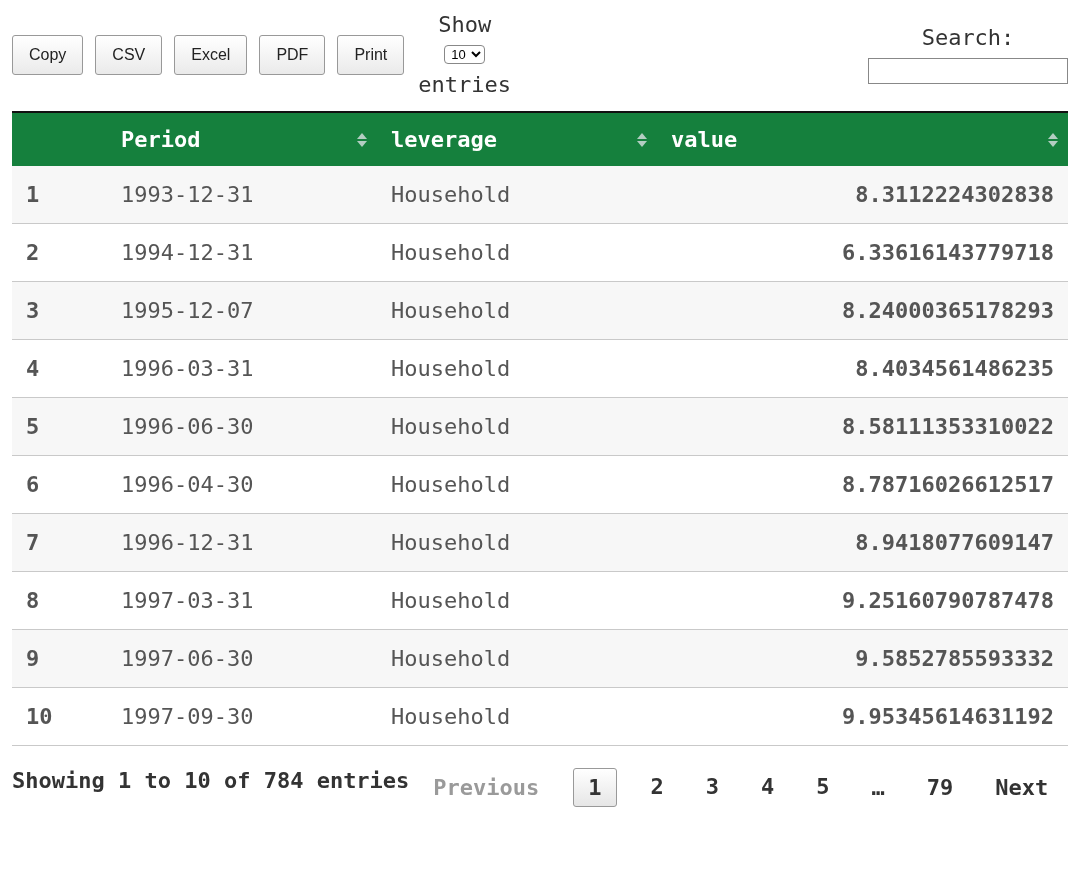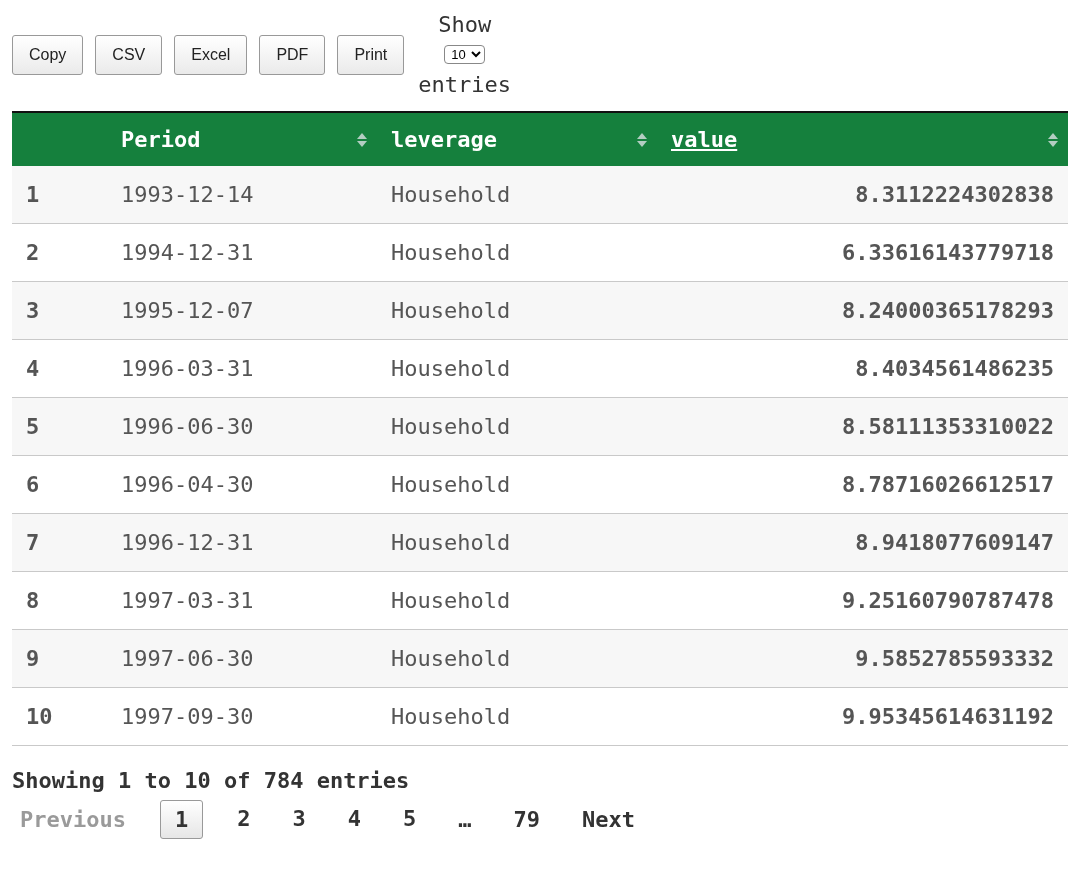--- a/index.html
+++ b/index.html
@@ -93,32 +93,32 @@
   table.dataTable tbody td{
     padding:16px 14px;
     border-bottom:1px solid #c9c9c9;
     color:#555;
     white-space:nowrap;
   }
   table.dataTable tbody tr:nth-child(odd) td{background:#f7f7f7;}
   table.dataTable tbody tr:nth-child(even) td{background:#ffffff;}
   td.idx{font-weight:700;color:#555;}
   td.val{text-align:right;font-weight:bold;}
-  th.th-value{text-align:right;padding-right:30px;text-decoration:underline;}
+  th.th-value{text-align:right;padding-right:30px;}
   
   col.c-idx{width:95px;}
   col.c-period{width:270px;}
   col.c-lev{width:280px;}
   col.c-val{}
   
   .footer{
     margin-top:22px;
     display:flex;
-    flex-direction:column;
-    gap:7px;
+    flex-direction:row;
+    gap:16px;
   }
   .info{
     font-size:22px;
     font-weight:700;
     color:#333;
   }
   .paginate{
     display:flex;
     justify-content:flex-start;
     align-items:center;
@@ -157,20 +157,24 @@
   <div class="length-label">
     <span>Show</span>
     <select class="length-select">
       <option>10</option>
     </select>
     <span>entries</span>
   </div>
 
   <div class="spacer"></div>
 
+  <div class="search-label">
+    <span>Search:</span>
+    <input class="search-input" type="text" value="" style="">
+  </div>
 </div>
 
 <table class="dataTable">
   <colgroup>
     <col class="c-idx">
       <col class="c-period">
       <col class="c-lev">
       <col class="c-val">
   </colgroup>
   <thead>
@@ -196,21 +200,21 @@
             <span class="up"></span>
             <span class="down"></span>
           </span>
       </th>
     </tr>
   </thead>
   <tbody id="tbody">
 
   <tr>
         <td class="idx">1</td>
-        <td>1993-12-14</td>
+        <td>1993-12-31</td>
         <td>Household</td>
         <td class="val">8.3112224302838</td>
       </tr>
       <tr>
         <td class="idx">2</td>
         <td>1994-12-31</td>
         <td>Household</td>
         <td class="val">6.33616143779718</td>
       </tr>
       <tr>

